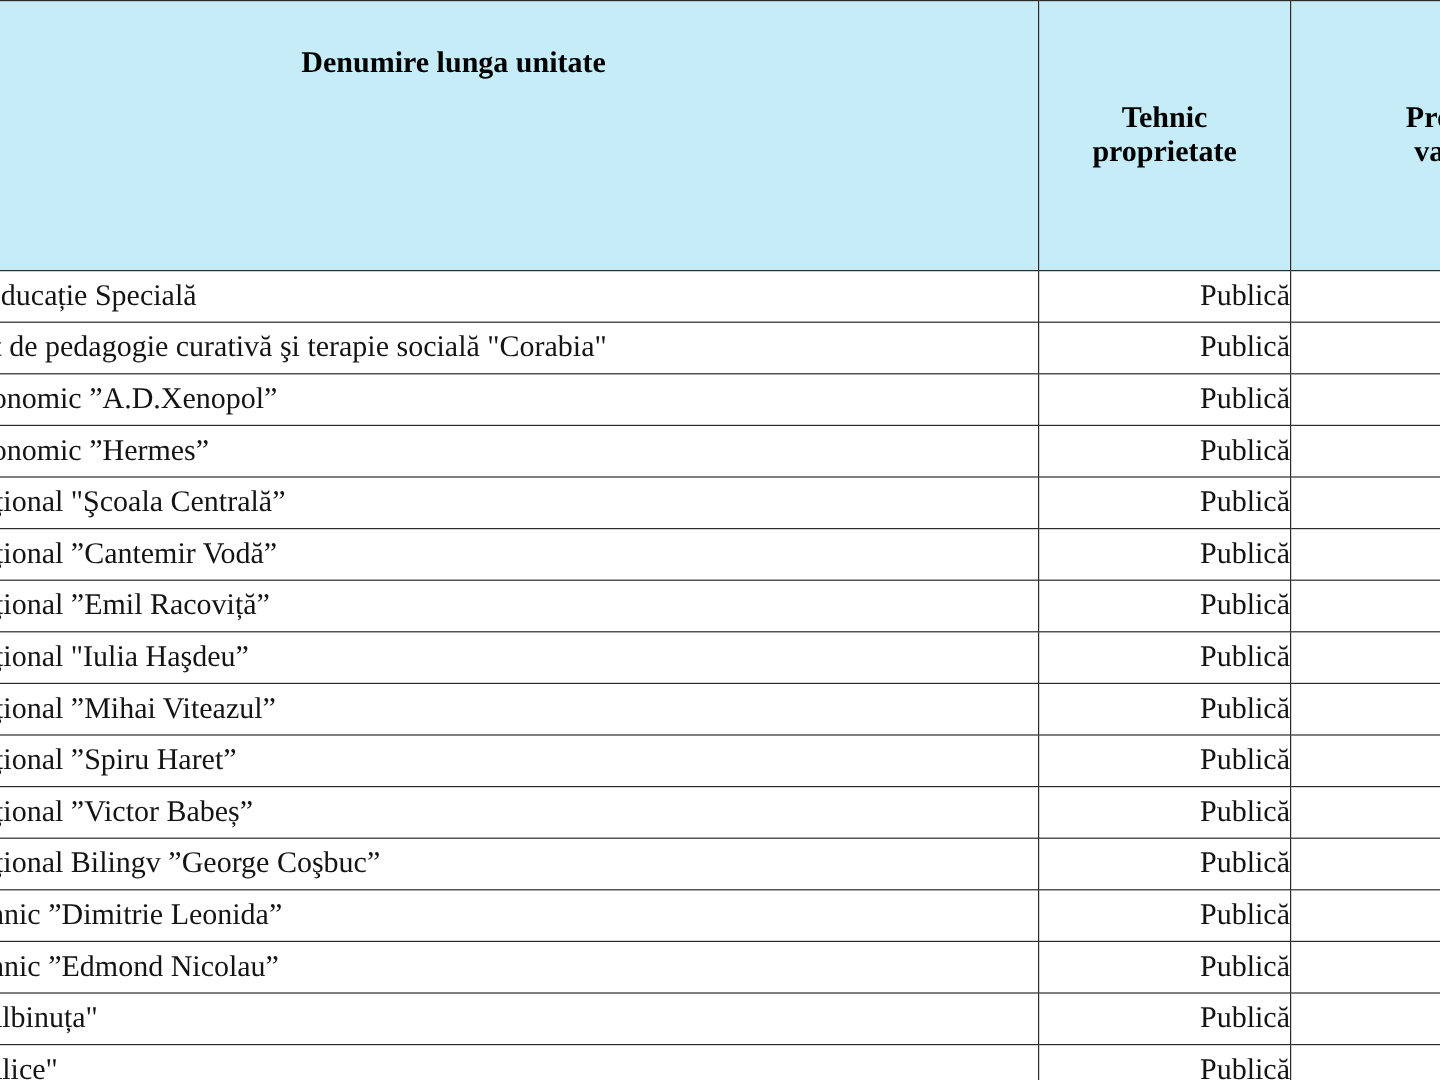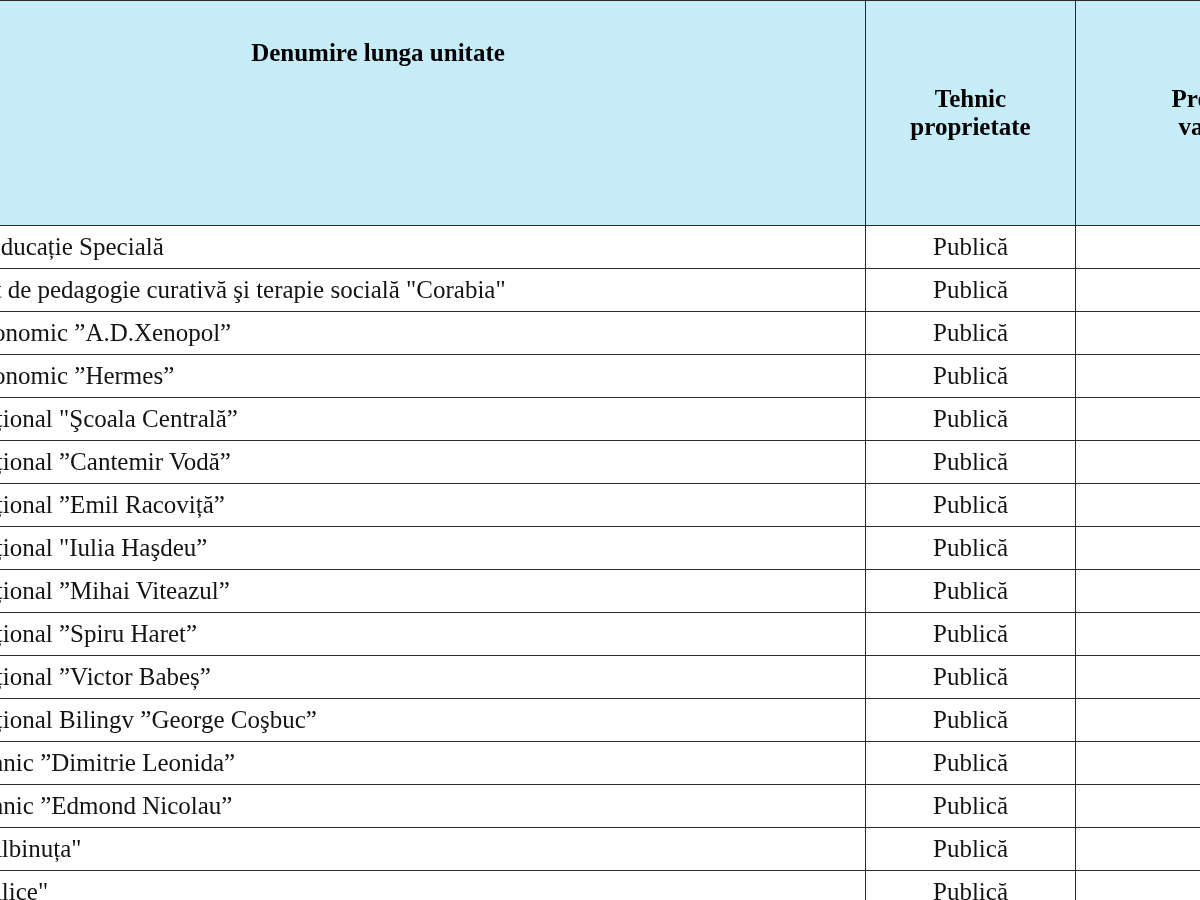--- a/index.html
+++ b/index.html
@@ -68,21 +68,21 @@
     font-size: 25px;
     color: #141414;
     padding-left: 8px;
     text-align: left;
     white-space: nowrap;
   }
   td.cell-form {
     font-size: 25px;
     color: #141414;
     padding-left: 10px;
-    text-align: center;
+    text-align: right;
     white-space: nowrap;
   }
   td.cell-proc {
     font-size: 25px;
     color: #141414;
     padding-right: 12px;
     text-align: right;
     white-space: nowrap;
   }
 </style>

